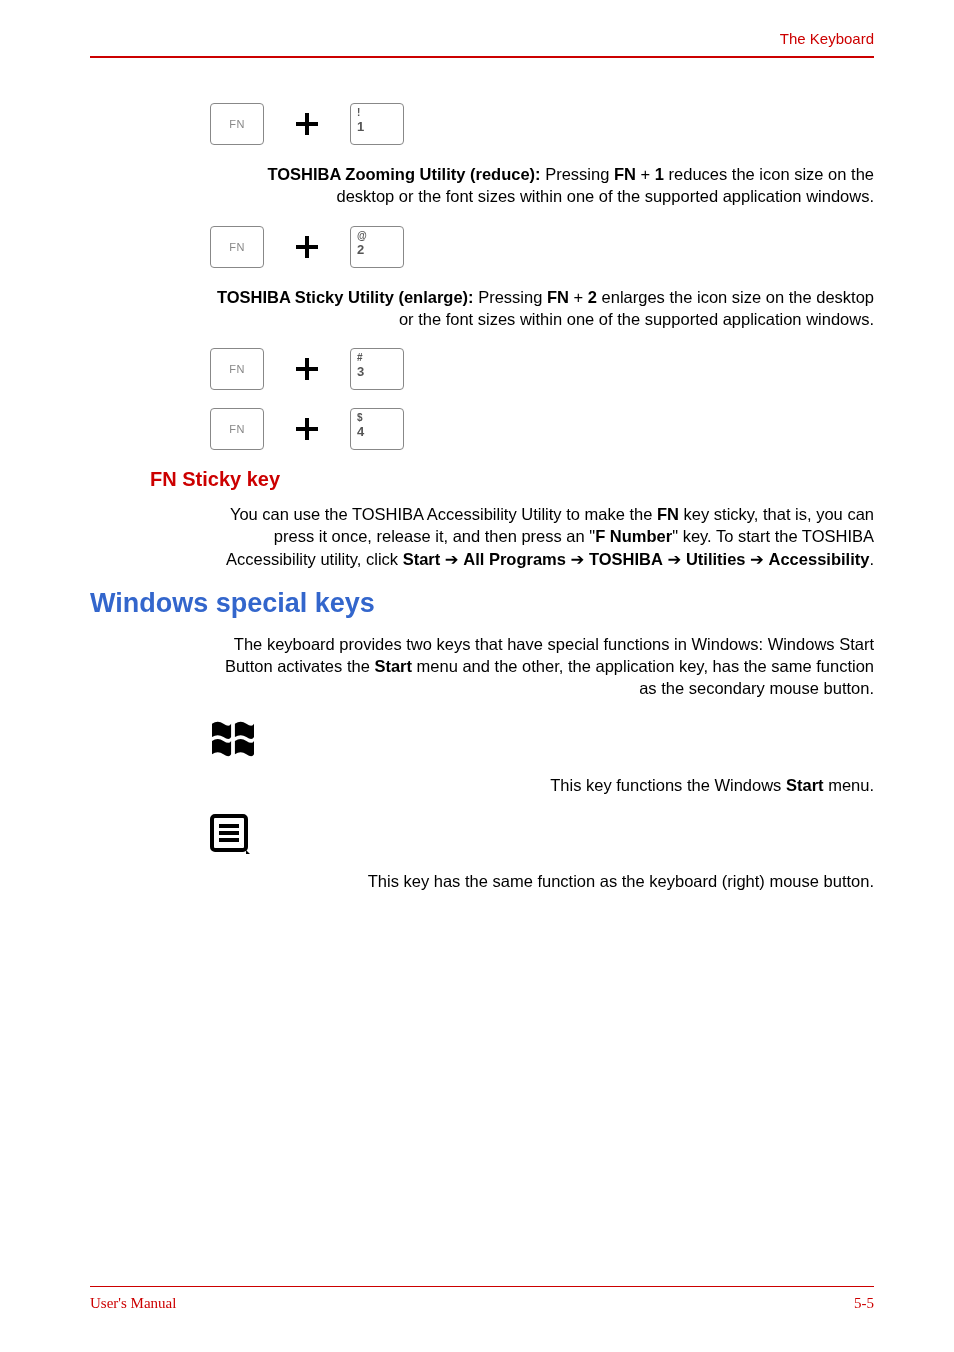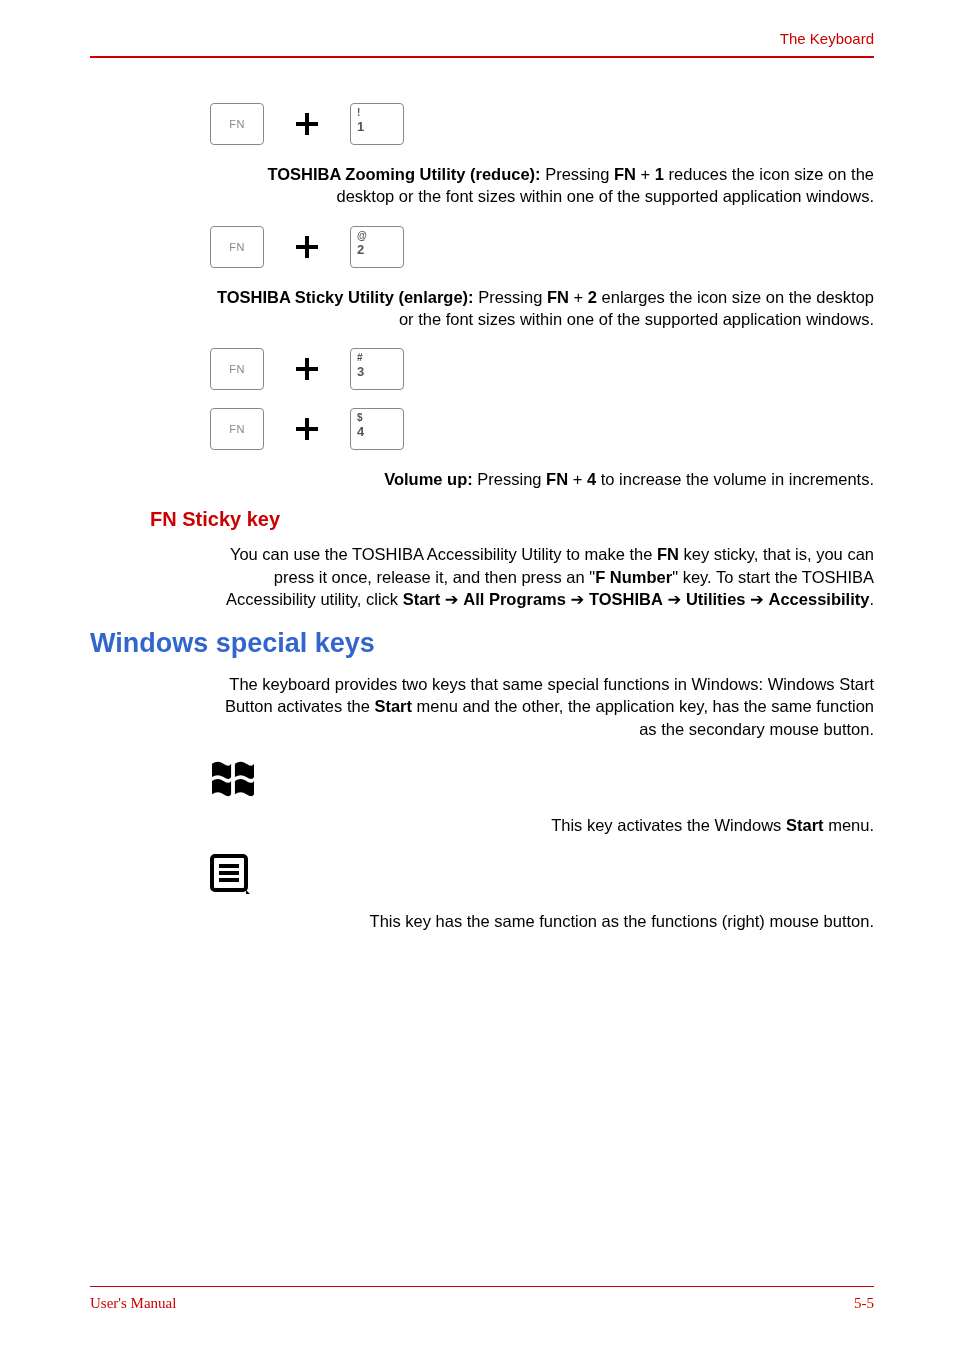--- a/index.html
+++ b/index.html
@@ -84,61 +84,58 @@
     <div class="indent">
       <div class="keyrow">
         <div class="fnkey">FN</div>
         <div class="plus"></div>
         <div class="numkey">
           <span class="top">$</span>
           <span class="mid">4</span>
           <span class="sub"></span>
         </div>
       </div>
-      <p class="para">
-        <b>Volume up:</b><span> Pressing </span><b>FN</b><span> + </span><b>4</b><span> to increase the volume in increments.</span>
-      </p>
     </div>
 
     <div class="h3">FN Sticky key</div>
     <div class="indent">
       <p class="para">
         <span>You can use the TOSHIBA Accessibility Utility to make the </span><b>FN</b><span> key sticky, that is, you can press it once, release it, and then press an "</span><b>F Number</b><span>" key. To start the TOSHIBA Accessibility utility, click </span><b>Start</b><span> ➔ </span><b>All Programs</b><span> ➔ </span><b>TOSHIBA</b><span> ➔ </span><b>Utilities</b><span> ➔ </span><b>Accessibility</b><span>.</span>
       </p>
     </div>
 
     <div class="h2">Windows special keys</div>
     <div class="indent">
       <p class="para">
-        <span>The keyboard provides two keys that same special functions in Windows: Windows Start Button activates the </span><b>Start</b><span> menu and the other, the application key, has the same function as the secondary mouse button.</span>
+        <span>The keyboard provides two keys that have special functions in Windows: Windows Start Button activates the </span><b>Start</b><span> menu and the other, the application key, has the same function as the secondary mouse button.</span>
       </p>
 
       <div class="winlogo">
         <svg viewBox="0 0 48 44">
           <path d="M2 6 Q8 2 14 6 Q20 10 22 6 L22 20 Q20 24 14 20 Q8 16 2 20 Z" fill="#000"></path>
           <path d="M26 6 Q32 2 38 6 Q44 10 46 6 L46 20 Q44 24 38 20 Q32 16 26 20 Z" fill="#000"></path>
           <path d="M2 24 Q8 20 14 24 Q20 28 22 24 L22 38 Q20 42 14 38 Q8 34 2 38 Z" fill="#000"></path>
           <path d="M26 24 Q32 20 38 24 Q44 28 46 24 L46 38 Q44 42 38 38 Q32 34 26 38 Z" fill="#000"></path>
         </svg>
       </div>
       <p class="para">
-        <span>This key activates the Windows </span><b>Start</b><span> menu.</span>
+        <span>This key functions the Windows </span><b>Start</b><span> menu.</span>
       </p>
 
       <div class="menulogo">
         <svg viewBox="0 0 42 42">
           <rect x="2" y="2" width="34" height="34" rx="3" fill="none" stroke="#000" stroke-width="4"></rect>
           <line x1="9" y1="12" x2="29" y2="12" stroke="#000" stroke-width="4"></line>
           <line x1="9" y1="19" x2="29" y2="19" stroke="#000" stroke-width="4"></line>
           <line x1="9" y1="26" x2="29" y2="26" stroke="#000" stroke-width="4"></line>
           <path d="M28 28 L40 40 L36 40 L36 36 Z" fill="#000"></path>
         </svg>
       </div>
       <p class="para">
-        <span>This key has the same function as the functions (right) mouse button.</span>
+        <span>This key has the same function as the keyboard (right) mouse button.</span>
       </p>
     </div>
 
   </div>
 
   <div class="footer">
     <div class="footline"></div>
     <div class="footrow">
       <span>User's Manual</span>
       <span>5-5</span>

